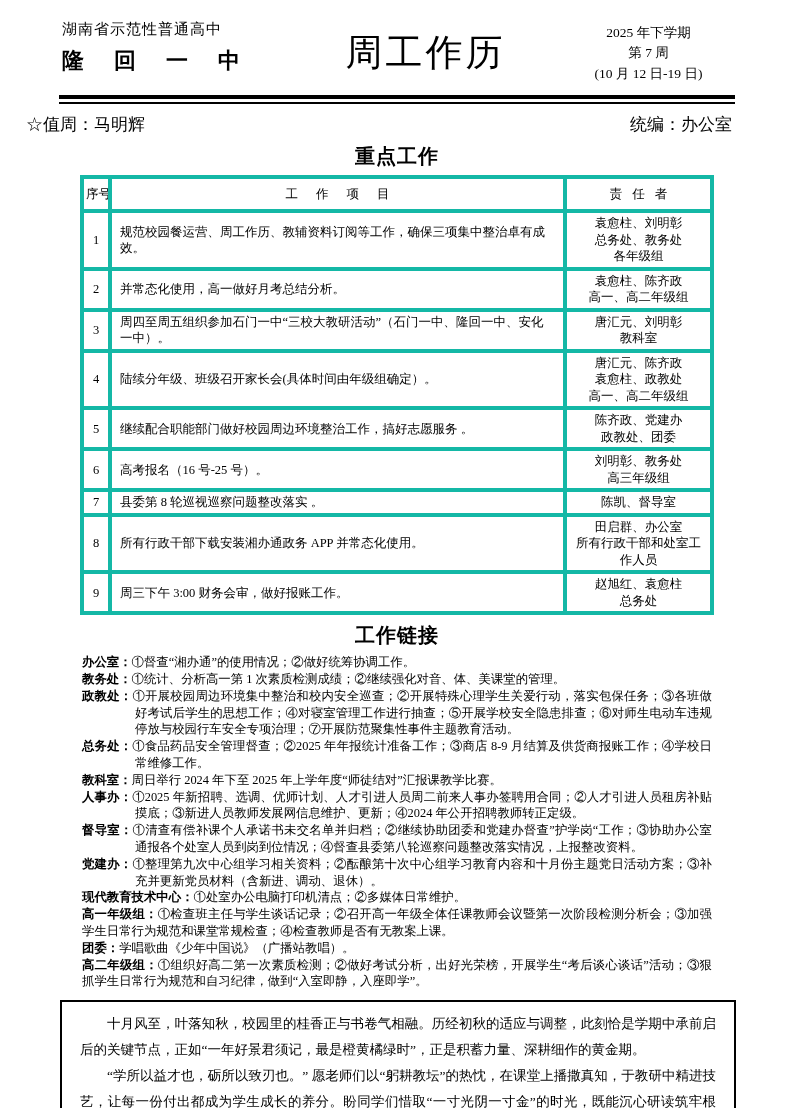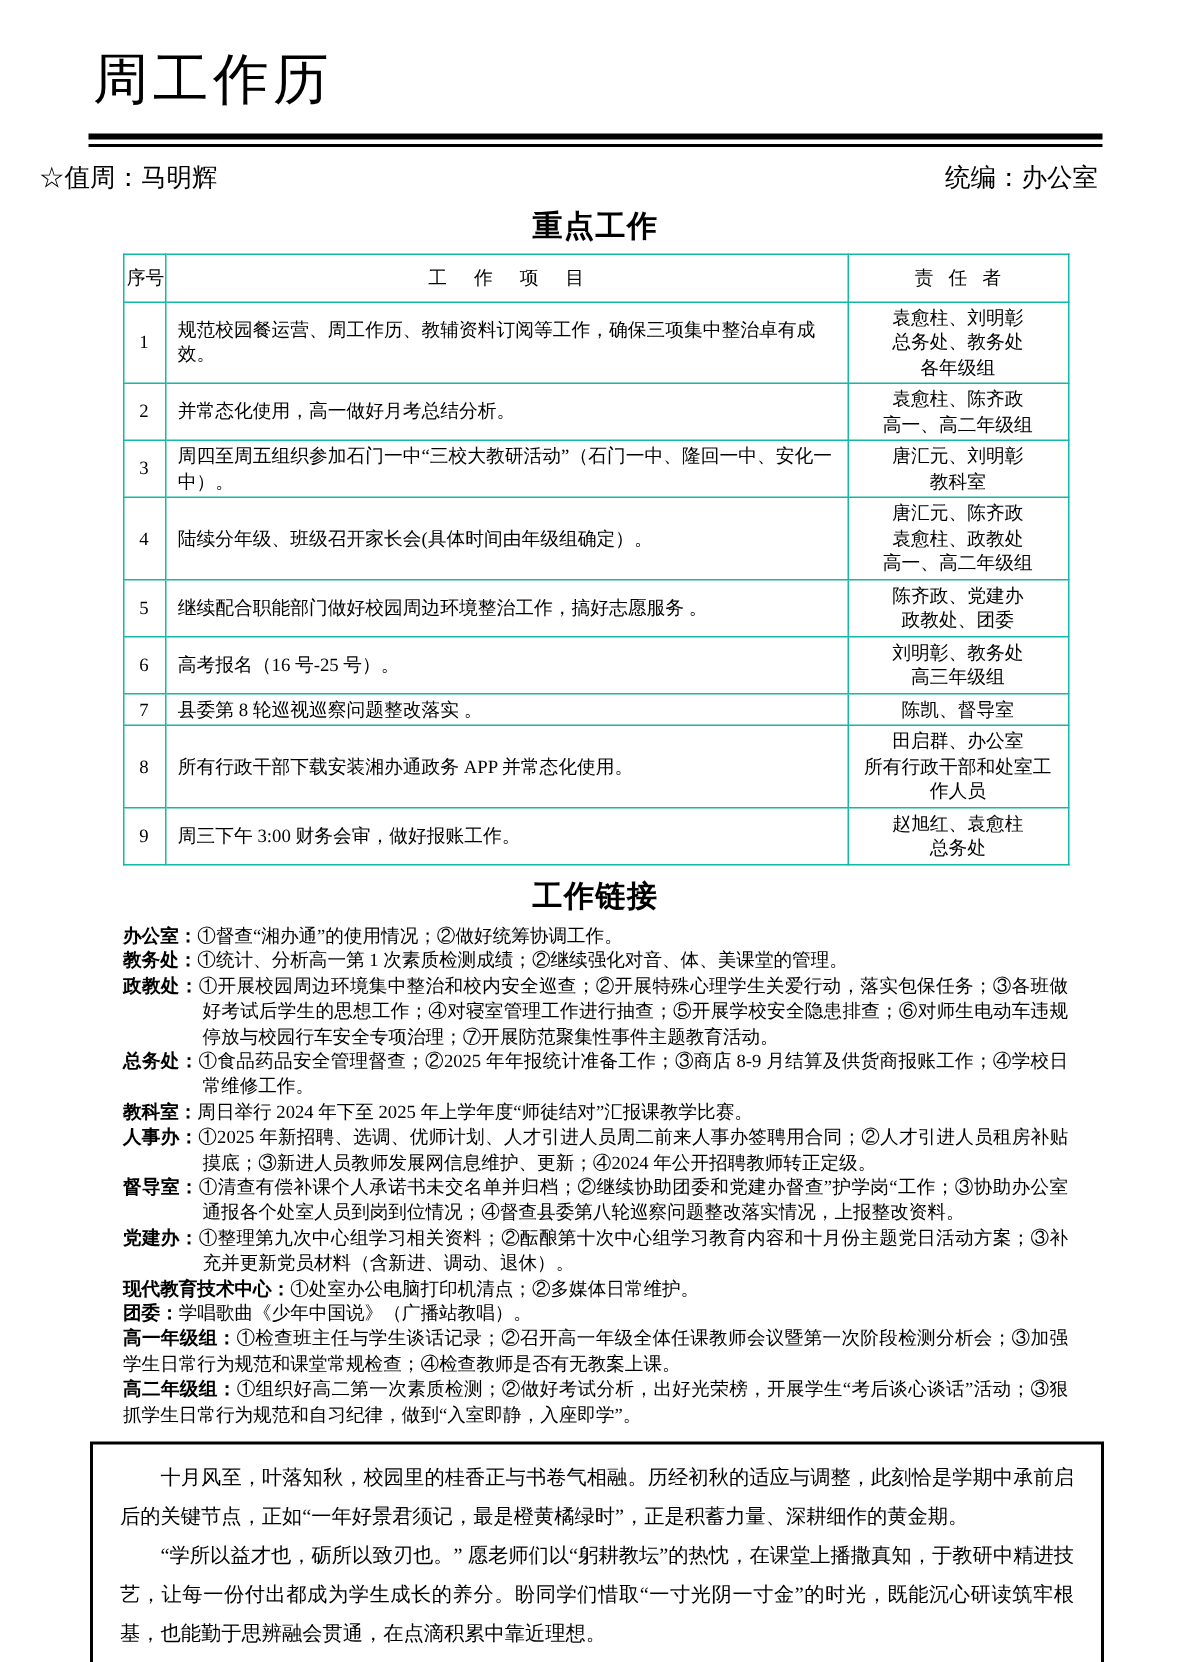--- a/index.html
+++ b/index.html
@@ -23,21 +23,21 @@
   .double-rule { margin:11px 59px 0 59px; height:3px;
                  border-top:4px solid #000; border-bottom:2px solid #000; }
   .duty-row { display:flex; justify-content:space-between;
               padding:9px 62px 0 26px; font-size:17px; }
   .section-title { text-align:center; font-weight:bold; font-size:20px;
                    margin:7px 0 5px 0; letter-spacing:1px;
                    font-family:"Liberation Sans","DejaVu Sans",sans-serif; }
   
   table.key { width:630px; margin:0 auto; border-collapse:collapse;
               table-layout:fixed; font-size:12.5px; }
-  table.key th, table.key td { border:1px solid #14b8a6; padding:2px 8px;
+  table.key th, table.key td { border:4px solid #14b8a6; padding:2px 8px;
               line-height:1.32; word-break:break-all; }
   table.key th { font-weight:normal; padding:7px 2px; white-space:nowrap; overflow:hidden; }
   th.h-item { letter-spacing:18px; text-indent:18px; }
   th.h-resp { letter-spacing:10px; text-indent:10px; }
   td.c-no { text-align:center; padding:2px 1px; }
   td.c-resp { text-align:center; padding:2px 4px; }
   
   .links { width:630px; margin:2px auto 0 auto; font-size:12.4px; line-height:16.8px; }
   .link-line { text-align:justify; }
   .link-line.hang { padding-left:53px; text-indent:-53px; }
@@ -49,21 +49,30 @@
                  padding:9px 18px 12px 18px; }
   .message-box p { margin:0; text-indent:2em; font-size:13.5px; line-height:26px;
                    text-align:justify; }
 </style>
 </head>
 <body>
 
 <div class="page">
 
   <div class="hdr">
+    <div class="hdr-left">
+      <div class="school-type">湖南省示范性普通高中</div>
+      <div class="school-name">隆回一中</div>
+    </div>
     <div class="hdr-title">周工作历</div>
+    <div class="hdr-right">
+      <div>2025 年下学期</div>
+      <div>第 7 周</div>
+      <div>(10 月 12 日-19 日)</div>
+    </div>
   </div>
 
   <div class="double-rule"></div>
 
   <div class="duty-row">
     <span>☆值周：马明辉</span>
     <span>统编：办公室</span>
   </div>
 
   <div class="section-title">重点工作</div>
@@ -135,22 +144,22 @@
   <div class="links">
       <div class="link-line hang"><span class="link-label">办公室：</span><span>①督查“湘办通”的使用情况；②做好统筹协调工作。</span></div>
       <div class="link-line hang"><span class="link-label">教务处：</span><span>①统计、分析高一第 1 次素质检测成绩；②继续强化对音、体、美课堂的管理。</span></div>
       <div class="link-line hang"><span class="link-label">政教处：</span><span>①开展校园周边环境集中整治和校内安全巡查；②开展特殊心理学生关爱行动，落实包保任务；③各班做好考试后学生的思想工作；④对寝室管理工作进行抽查；⑤开展学校安全隐患排查；⑥对师生电动车违规停放与校园行车安全专项治理；⑦开展防范聚集性事件主题教育活动。</span></div>
       <div class="link-line hang"><span class="link-label">总务处：</span><span>①食品药品安全管理督查；②2025 年年报统计准备工作；③商店 8-9 月结算及供货商报账工作；④学校日常维修工作。</span></div>
       <div class="link-line hang"><span class="link-label">教科室：</span><span>周日举行 2024 年下至 2025 年上学年度“师徒结对”汇报课教学比赛。</span></div>
       <div class="link-line hang"><span class="link-label">人事办：</span><span>①2025 年新招聘、选调、优师计划、人才引进人员周二前来人事办签聘用合同；②人才引进人员租房补贴摸底；③新进人员教师发展网信息维护、更新；④2024 年公开招聘教师转正定级。</span></div>
       <div class="link-line hang"><span class="link-label">督导室：</span><span>①清查有偿补课个人承诺书未交名单并归档；②继续协助团委和党建办督查”护学岗“工作；③协助办公室通报各个处室人员到岗到位情况；④督查县委第八轮巡察问题整改落实情况，上报整改资料。</span></div>
       <div class="link-line hang"><span class="link-label">党建办：</span><span>①整理第九次中心组学习相关资料；②酝酿第十次中心组学习教育内容和十月份主题党日活动方案；③补充并更新党员材料（含新进、调动、退休）。</span></div>
       <div class="link-line"><span class="link-label">现代教育技术中心：</span><span>①处室办公电脑打印机清点；②多媒体日常维护。</span></div>
+      <div class="link-line"><span class="link-label">高一年级组：</span><span>①检查班主任与学生谈话记录；②召开高一年级全体任课教师会议暨第一次阶段检测分析会；③加强学生日常行为规范和课堂常规检查；④检查教师是否有无教案上课。</span></div>
       <div class="link-line"><span class="link-label">团委：</span><span>学唱歌曲《少年中国说》（广播站教唱）。</span></div>
-      <div class="link-line"><span class="link-label">高一年级组：</span><span>①检查班主任与学生谈话记录；②召开高一年级全体任课教师会议暨第一次阶段检测分析会；③加强学生日常行为规范和课堂常规检查；④检查教师是否有无教案上课。</span></div>
       <div class="link-line"><span class="link-label">高二年级组：</span><span>①组织好高二第一次素质检测；②做好考试分析，出好光荣榜，开展学生“考后谈心谈话”活动；③狠抓学生日常行为规范和自习纪律，做到“入室即静，入座即学”。</span></div>
     </div>
 
   <div class="message-box">
     <div id="msg-paras">
         <p>十月风至，叶落知秋，校园里的桂香正与书卷气相融。历经初秋的适应与调整，此刻恰是学期中承前启后的关键节点，正如“一年好景君须记，最是橙黄橘绿时”，正是积蓄力量、深耕细作的黄金期。</p>
         <p>“学所以益才也，砺所以致刃也。” 愿老师们以“躬耕教坛”的热忱，在课堂上播撒真知，于教研中精进技艺，让每一份付出都成为学生成长的养分。盼同学们惜取“一寸光阴一寸金”的时光，既能沉心研读筑牢根基，也能勤于思辨融会贯通，在点滴积累中靠近理想。</p>
       </div>
 
   </div>

